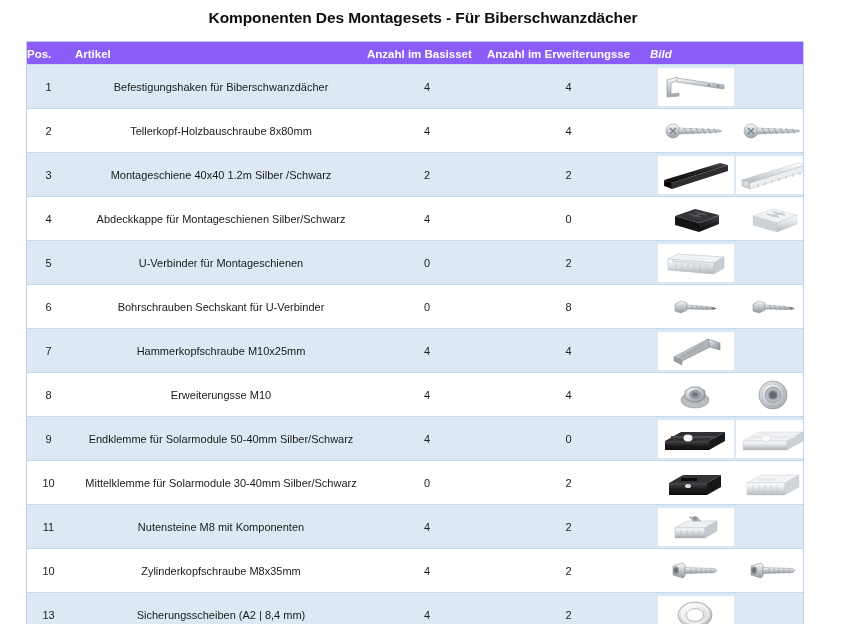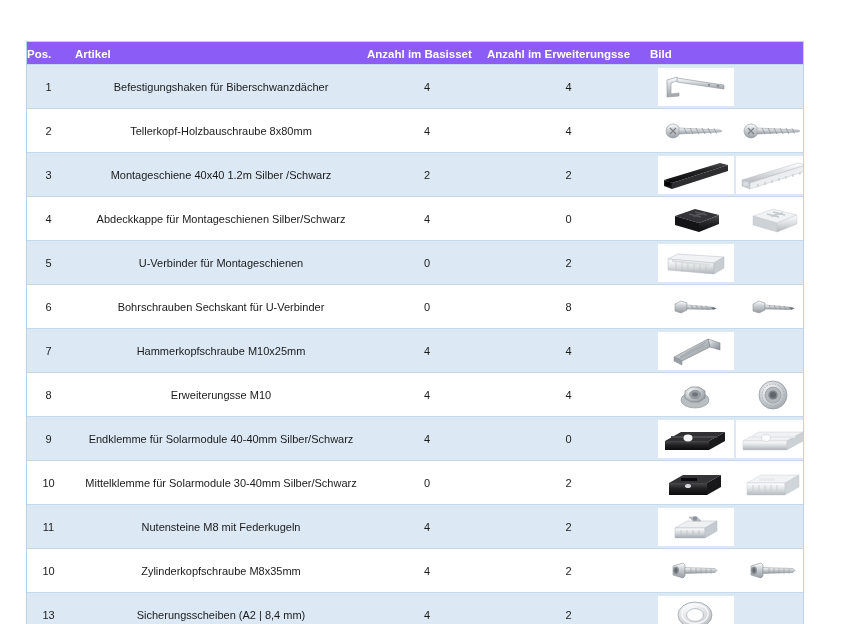--- a/index.html
+++ b/index.html
@@ -54,21 +54,21 @@
     height: 15px;
     vertical-align: middle;
     white-space: nowrap;
     overflow: hidden;
     border: none;
   }
   th.c-pos   { width: 48px;  padding-left: 8px; }
   th.c-art   { width: 292px; padding-left: 8px; }
   th.c-base  { width: 120px; text-align: left; padding-left: 1px; margin-top: 44px;}
   th.c-ext   { width: 163px; text-align: left; padding-left: 1px;}
-  th.c-bild  { width: 153px; text-align: left; padding-left: 1px;}
+  th.c-bild  { width: 153px; text-align: left; padding-left: 1px; font-style: italic;}
 
   table.parts tbody td {
     font-size: 11px;
     color: #1a1a1a;
     height: 41px;
     vertical-align: middle;
     border-top: 1px solid #c3d9ee;
     border-bottom: 1px solid #c3d9ee;
     overflow: hidden;
   }
@@ -98,20 +98,21 @@
     flex: 0 0 auto;
     overflow: hidden;
   }
   .thumb svg { display: block; }
 </style>
 </head>
 <body>
 
 <div class="page">
 
+  <div class="page-title">Komponenten Des Montagesets  - Für Biberschwanzdächer</div>
 
   <div class="table-wrap">
     <table class="parts">
       <thead>
         <tr>
           <th class="c-pos">Pos.</th>
           <th class="c-art">Artikel</th>
           <th class="c-base">Anzahl im Basisset</th>
           <th class="c-ext">Anzahl im Erweiterungsse</th>
           <th class="c-bild">Bild</th>
@@ -391,21 +392,21 @@
                     <circle cx="16" cy="16" r="8" fill="#b4b9be" stroke="#8d9399" stroke-width="0.6"></circle>
                     <circle cx="16" cy="16" r="4.6" fill="#7d8389"></circle>
                     <circle cx="16" cy="16" r="3" fill="#5f656b"></circle>
                   </svg>
                 </div>
               </div>
             </td>
           </tr>
           <tr class="odd">
             <td class="pos">9</td>
-            <td class="art">Endklemme für Solarmodule 40-40mm Silber/Schwarz</td>
+            <td class="art">Endklemme für Solarmodule 50-40mm Silber/Schwarz</td>
             <td class="num">4</td>
             <td class="num">0</td>
             <td class="bild">
               <div class="imgcell">
                 <div class="thumb">
                   <svg width="70" height="32" viewBox="0 0 70 32">
                     <defs>
                       <linearGradient id="g12" x1="0" y1="0" x2="0" y2="1">
                         <stop offset="0" stop-color="#47474a"></stop>
                         <stop offset="0.45" stop-color="#212124"></stop>
@@ -475,21 +476,21 @@
                     <path d="M42 16 L56 8 L56 20 L42 28 Z" fill="#d0d5da" stroke="#c2c7cc" stroke-width="0.4"></path>
                     <path d="M10 18 L10 26 M16 18 L16 26 M22 18 L22 26 M28 18 L28 26 M34 18 L34 26" stroke="#c7ccd1" stroke-width="0.9"></path>
                     <path d="M16 11 L32 11 L32 14 L16 14 Z" fill="#e9ebee"></path>
                   </svg>
                 </div>
               </div>
             </td>
           </tr>
           <tr class="odd">
             <td class="pos">11</td>
-            <td class="art">Nutensteine M8 mit Federkugeln</td>
+            <td class="art">Nutensteine M8 mit Komponenten</td>
             <td class="num">4</td>
             <td class="num">2</td>
             <td class="bild">
               <div class="imgcell">
                 <div class="thumb">
                   <svg width="54" height="30" viewBox="0 0 54 30">
                     <defs>
                       <linearGradient id="g16" x1="0" y1="0" x2="0" y2="1">
                         <stop offset="0" stop-color="#ffffff"></stop>
                         <stop offset="0.45" stop-color="#d9dde0"></stop>

